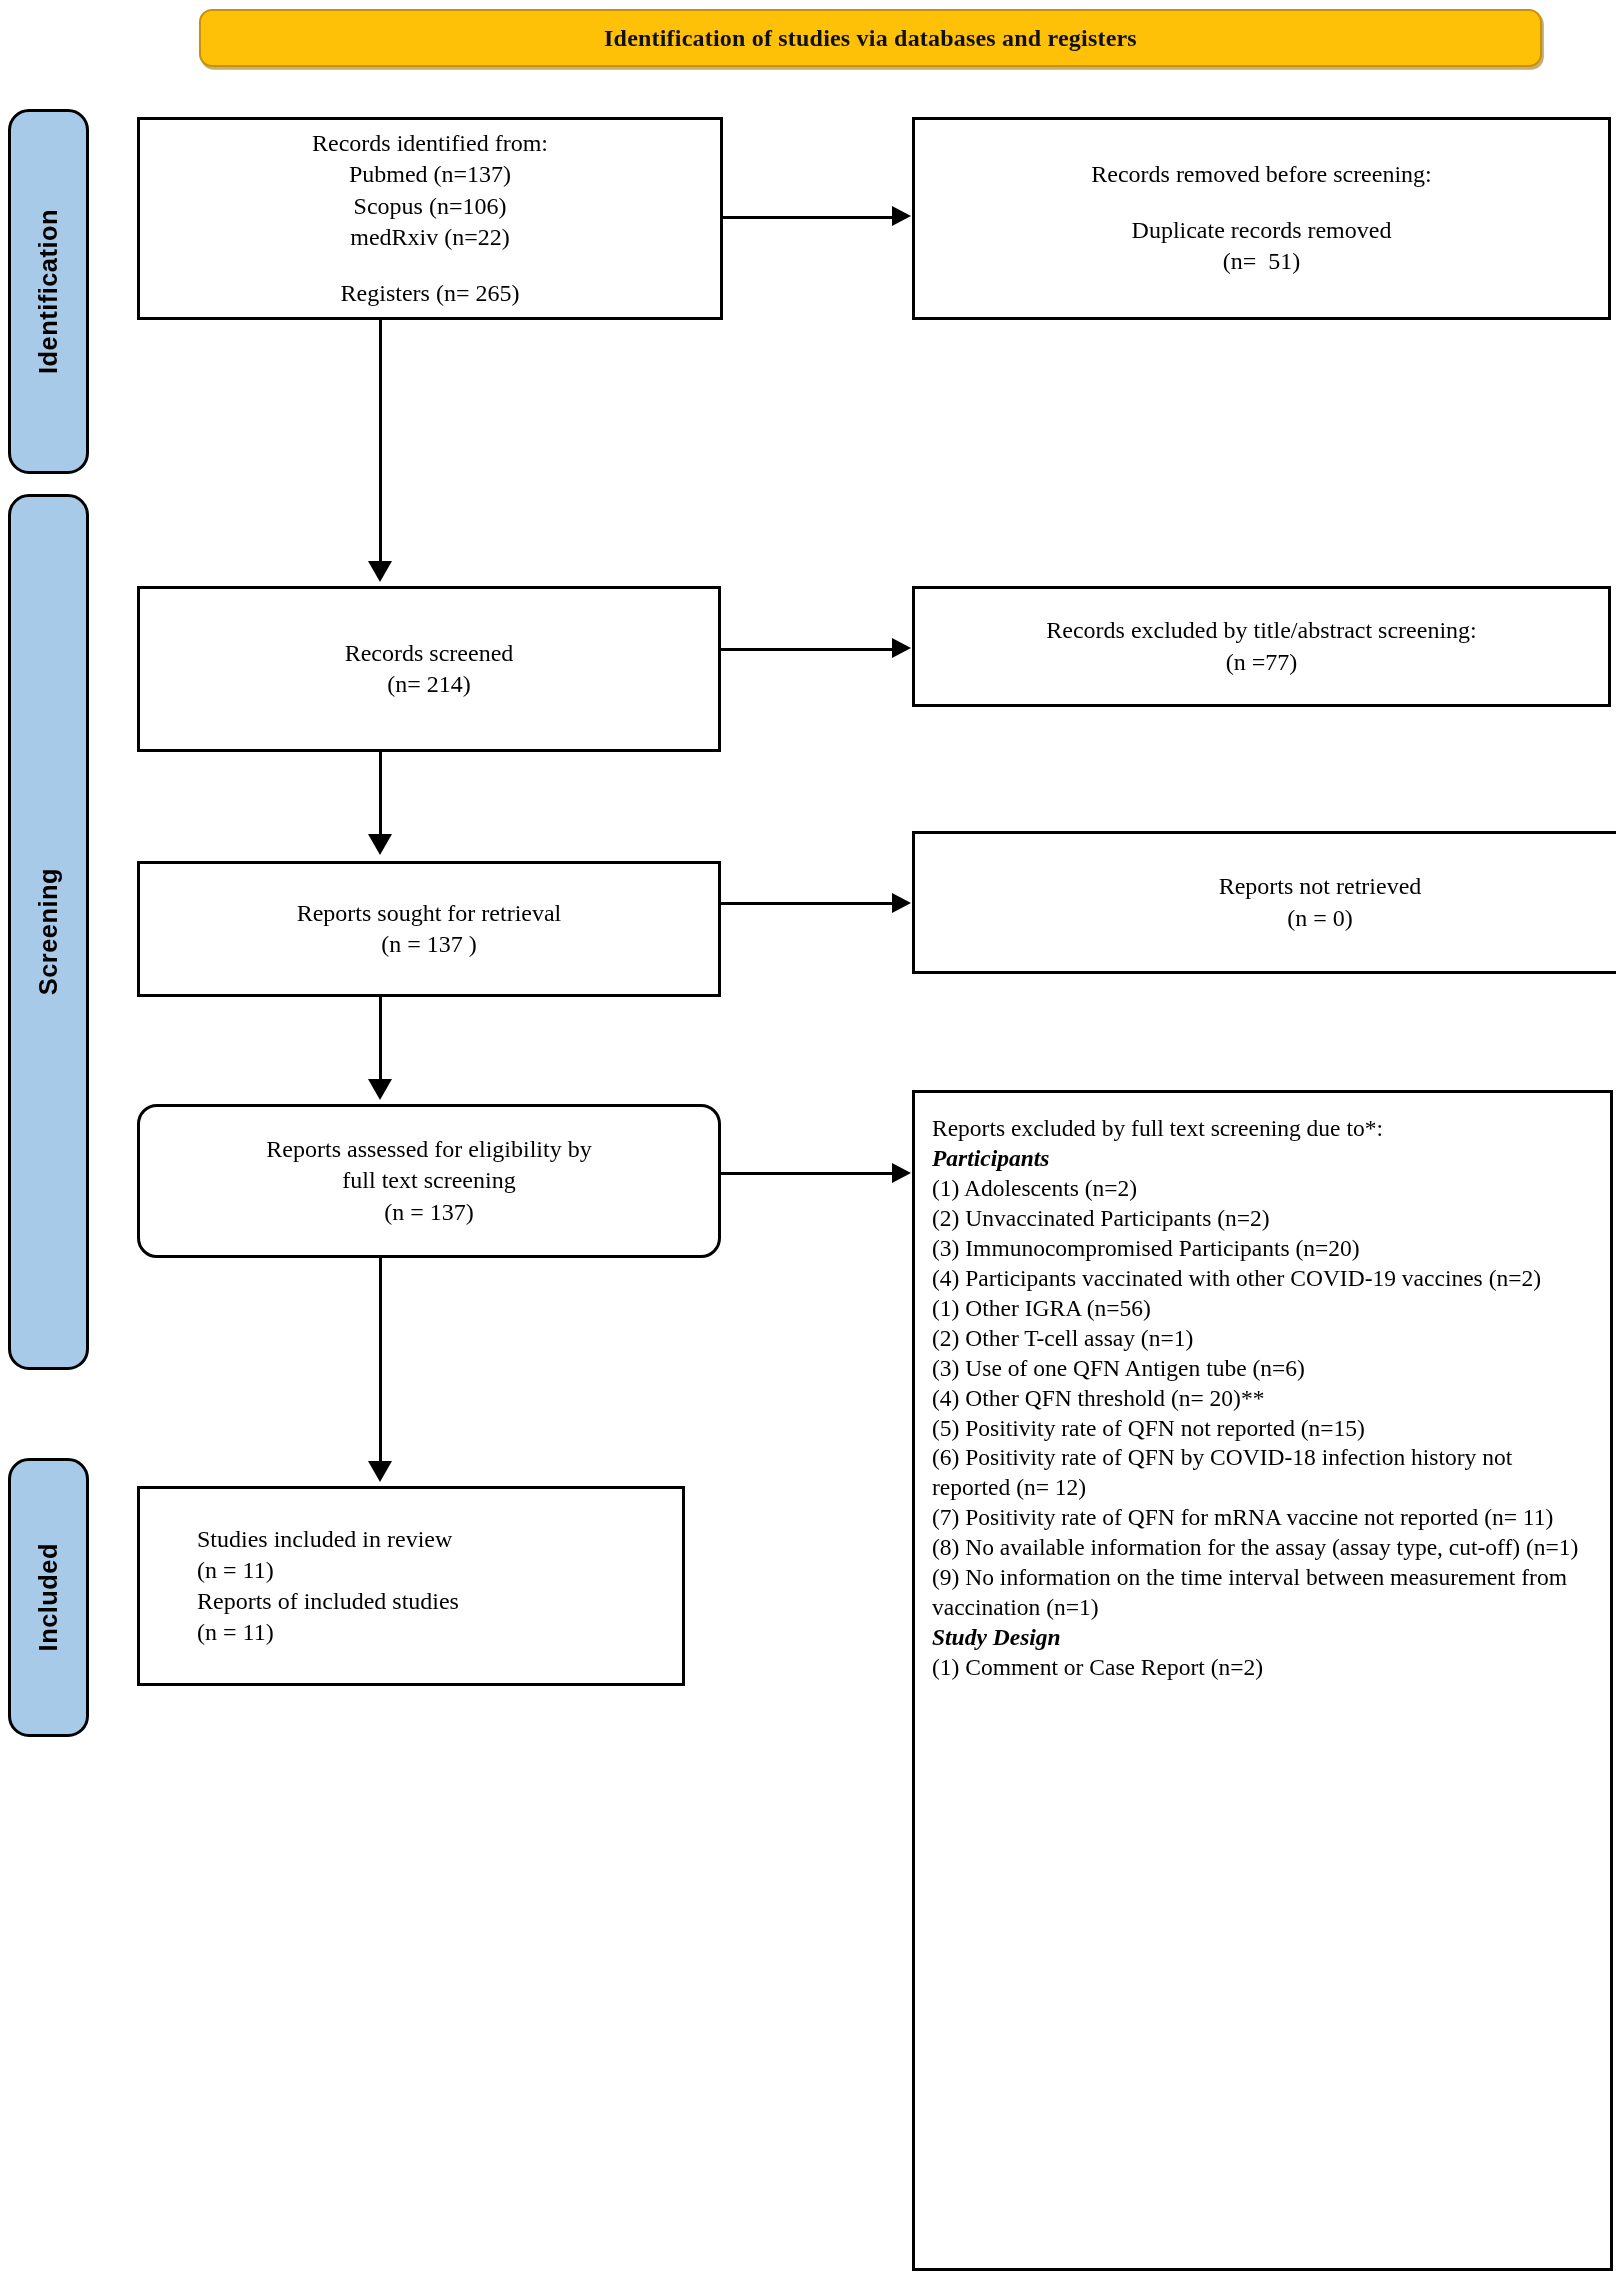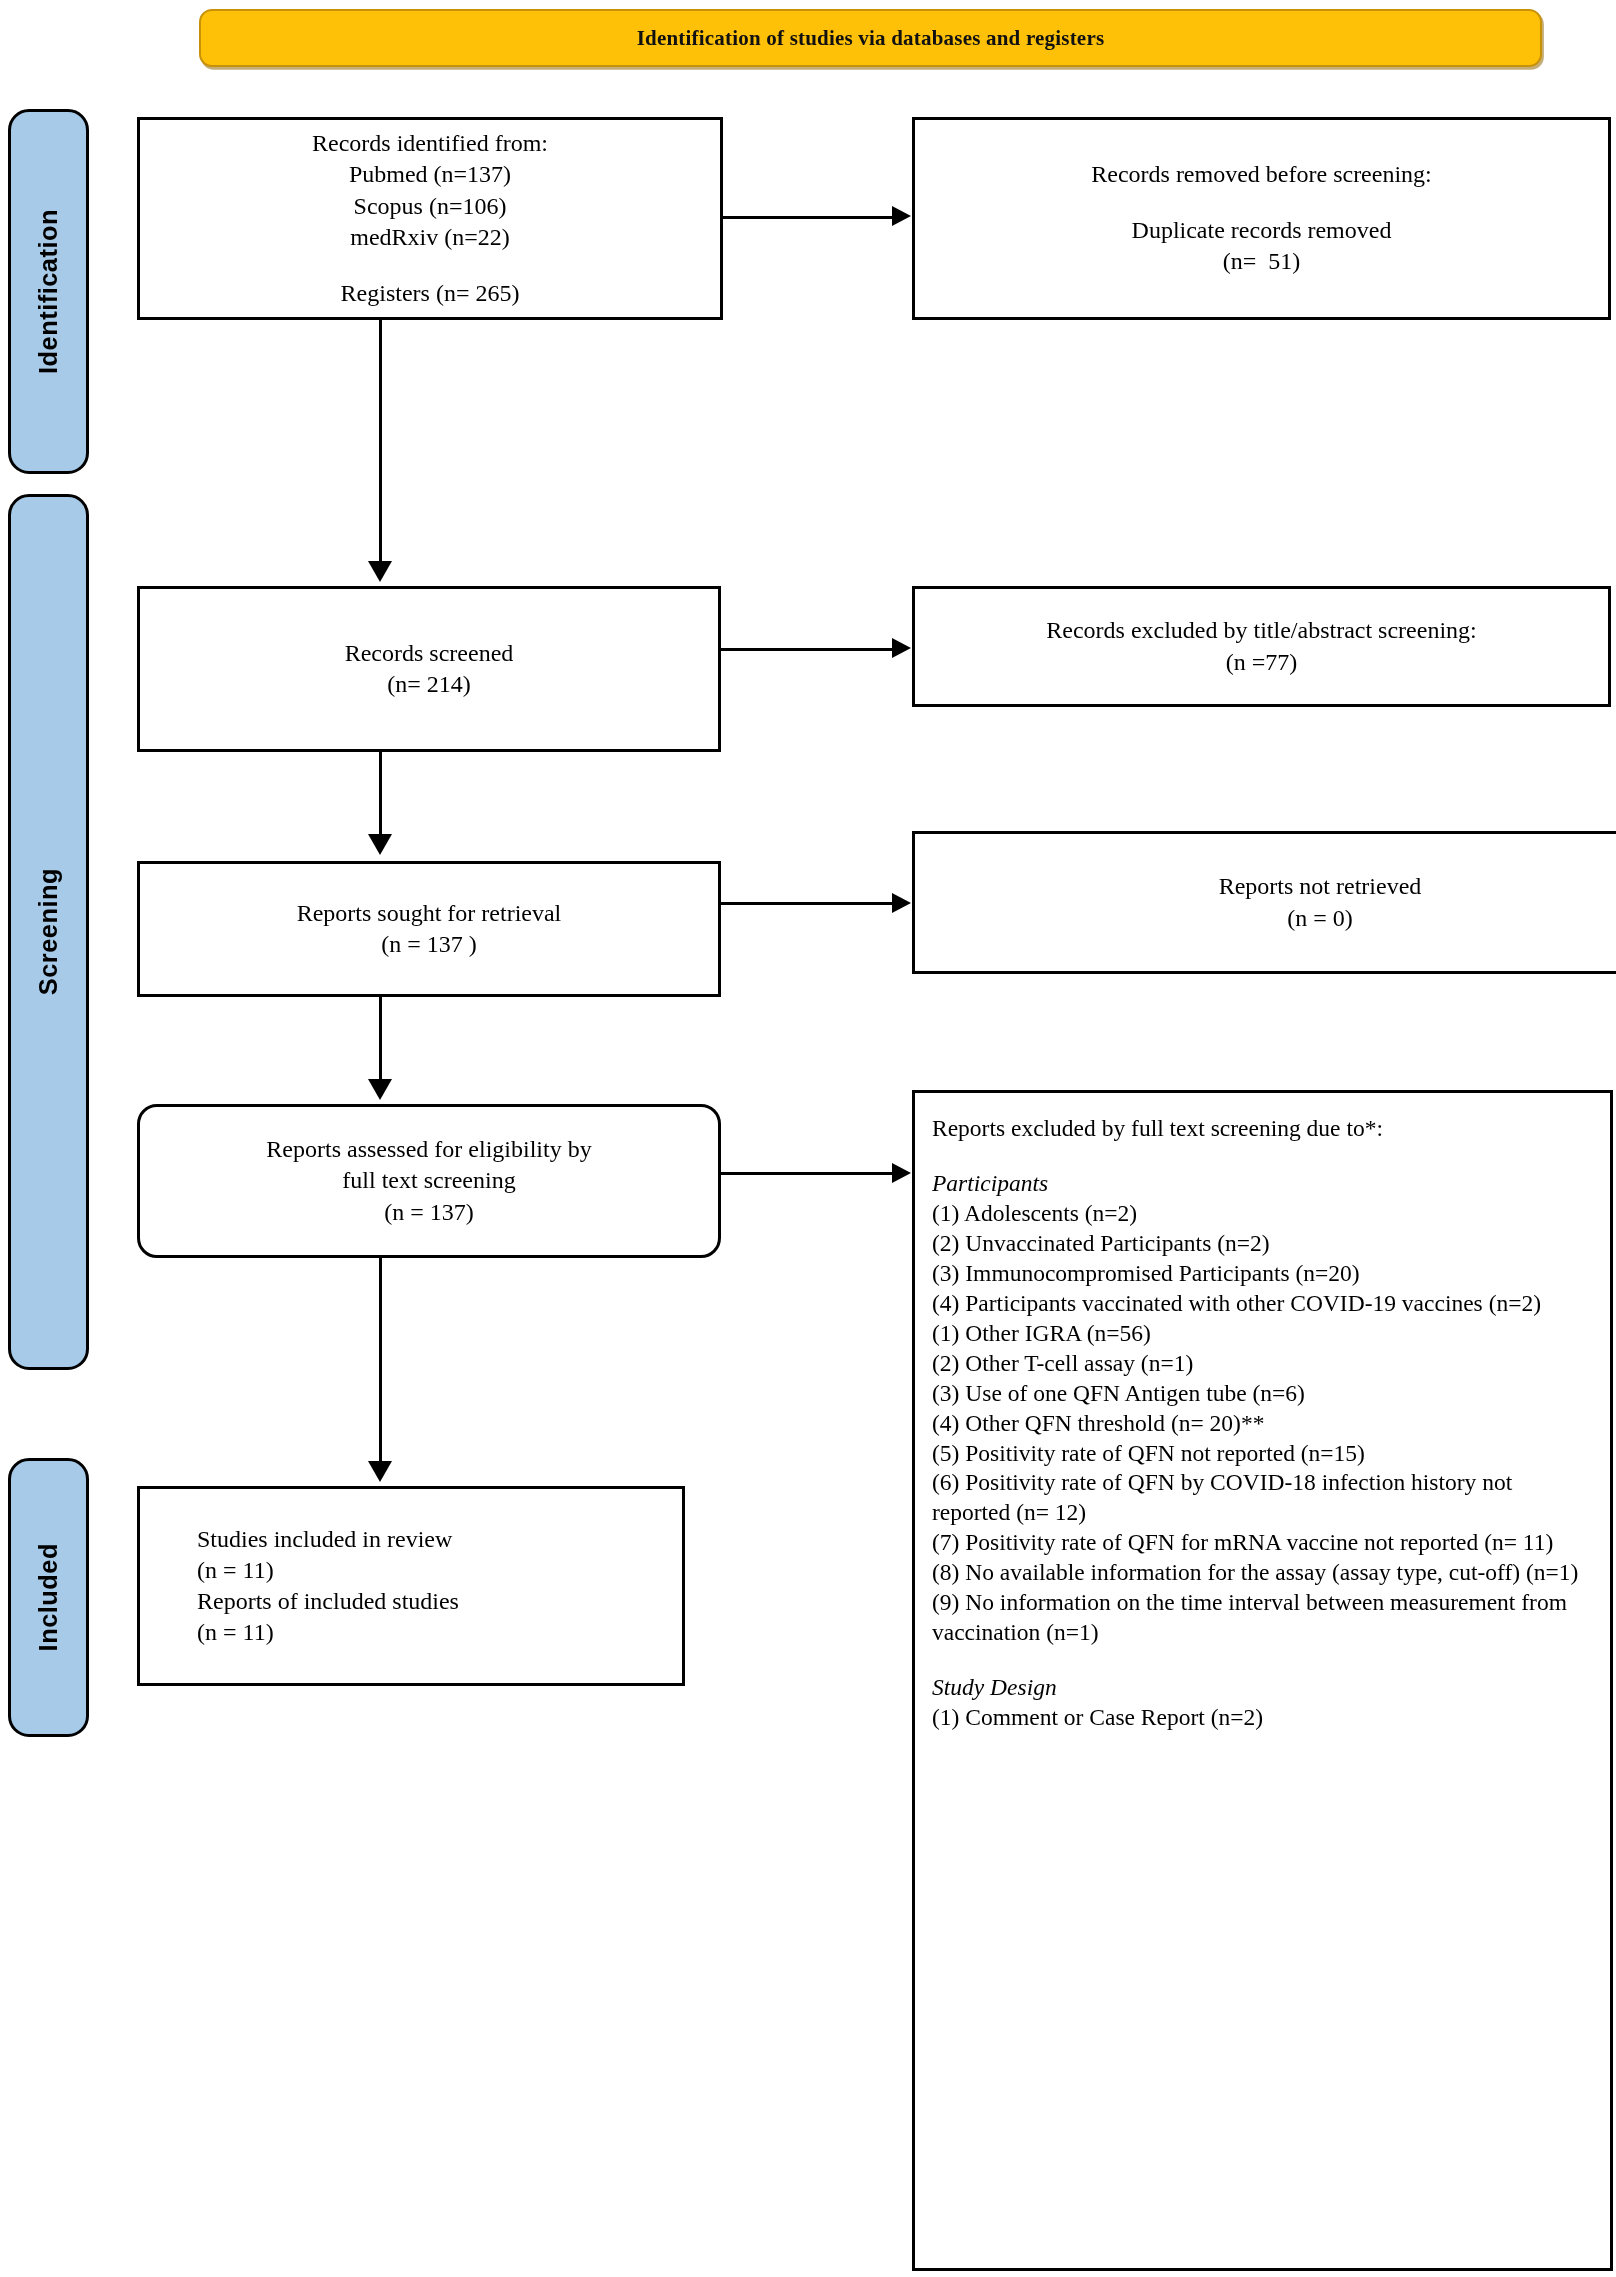--- a/index.html
+++ b/index.html
@@ -27,21 +27,21 @@
     border: 2.8px solid #C8910A;
     border-radius: 13px;
     display: flex;
     align-items: center;
     justify-content: center;
     box-shadow: 1.9px 2.8px 0 rgba(150,105,8,0.55);
   }
   #banner .banner-text {
     font-family: "Liberation Serif", "DejaVu Serif", serif;
     font-weight: bold;
-    font-size: 21px;
+    font-size: 24px;
     letter-spacing: 0.2px;
     color: #111111;
     white-space: nowrap;
   }
 
   
   .stage-label {
     position: absolute;
     background: #A6CAE8;
     border: 3.8px solid #000000;
@@ -75,21 +75,21 @@
   }
   .fbox .line {
     font-size: 24px;
     line-height: 1.30;
     white-space: pre-wrap;
   }
   .fbox.center .line { text-align: center; }
   .fbox.left   .line { text-align: left; }
   .fbox .pad { padding: 0 17px; }
   .fbox .line.spacer { height: 24.5px; }
-  .fbox .line.bi  { font-weight: normal; font-style: italic; margin-top: 25px; }
+  .fbox .line.bi  { font-weight: bold; font-style: italic; }
 
   
   #box-identified      { left: 137px;  top: 117px;  width: 586px;  height: 203px; }
   #box-removed         { left: 912px;  top: 117px;  width: 699px;  height: 203px; }
   #box-screened        { left: 137px;  top: 586px;  width: 584px;  height: 166px; }
   #box-excluded-ta     { left: 912px;  top: 586px;  width: 699px;  height: 121px; }
   #box-sought          { left: 137px;  top: 861px;  width: 584px;  height: 136px; }
   #box-not-retrieved   { left: 912px;  top: 831px;  width: 816px;  height: 143px; }
   #box-assessed        { left: 137px;  top: 1104px; width: 584px;  height: 154px; border-radius: 20px; }
   #box-fulltext-excl   { left: 912px;  top: 1090px; width: 701px;  height: 1181px; justify-content: flex-start; padding-top: 21px; }

